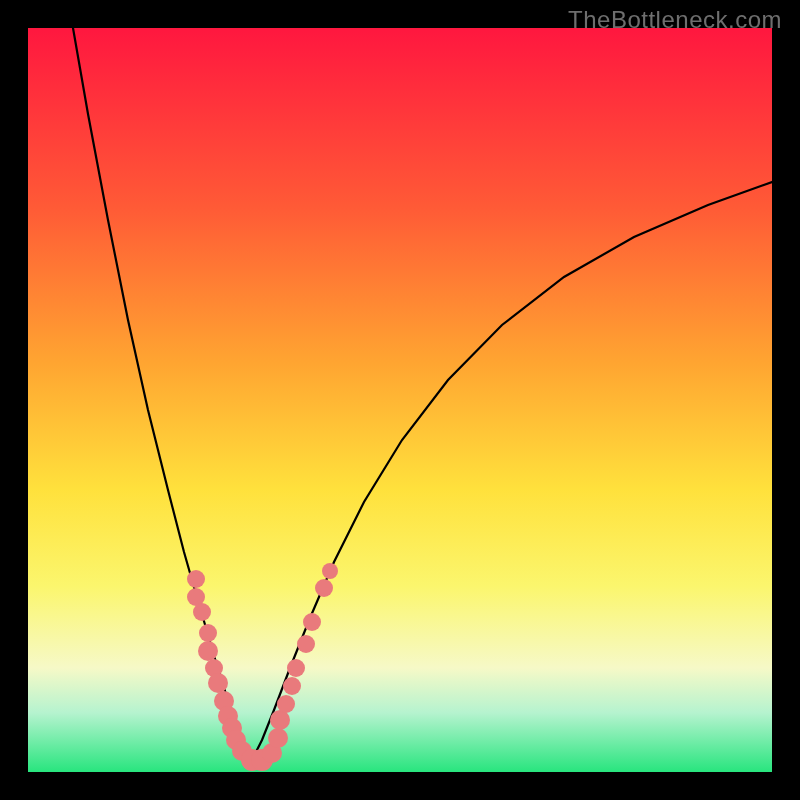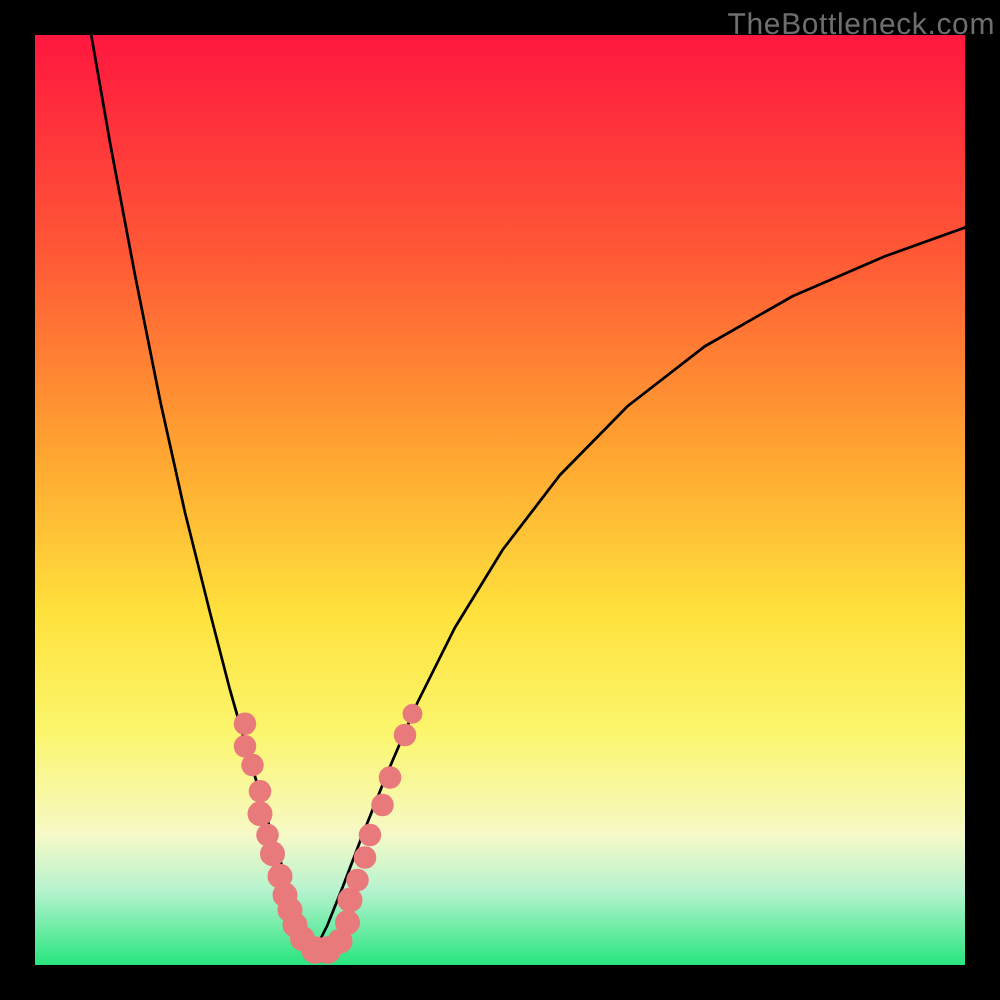--- a/index.html
+++ b/index.html
@@ -25,21 +25,21 @@
       #ffe13c 62%,
       #fbf66d 75%,
       #f6f9c7 86%,
       #b6f3cf 92%,
       #28e57e 100%
     );
   }
   .watermark {
     position: absolute;
     top: 6px;
-    right: 4px;
+    right: 18px;
     color: #6e6e6e;
     font-size: 24px;
     font-weight: 400;
     letter-spacing: 0.5px;
     z-index: 5;
   }
   svg.plot {
     position: absolute;
     inset: 0;
     width: 744px;

